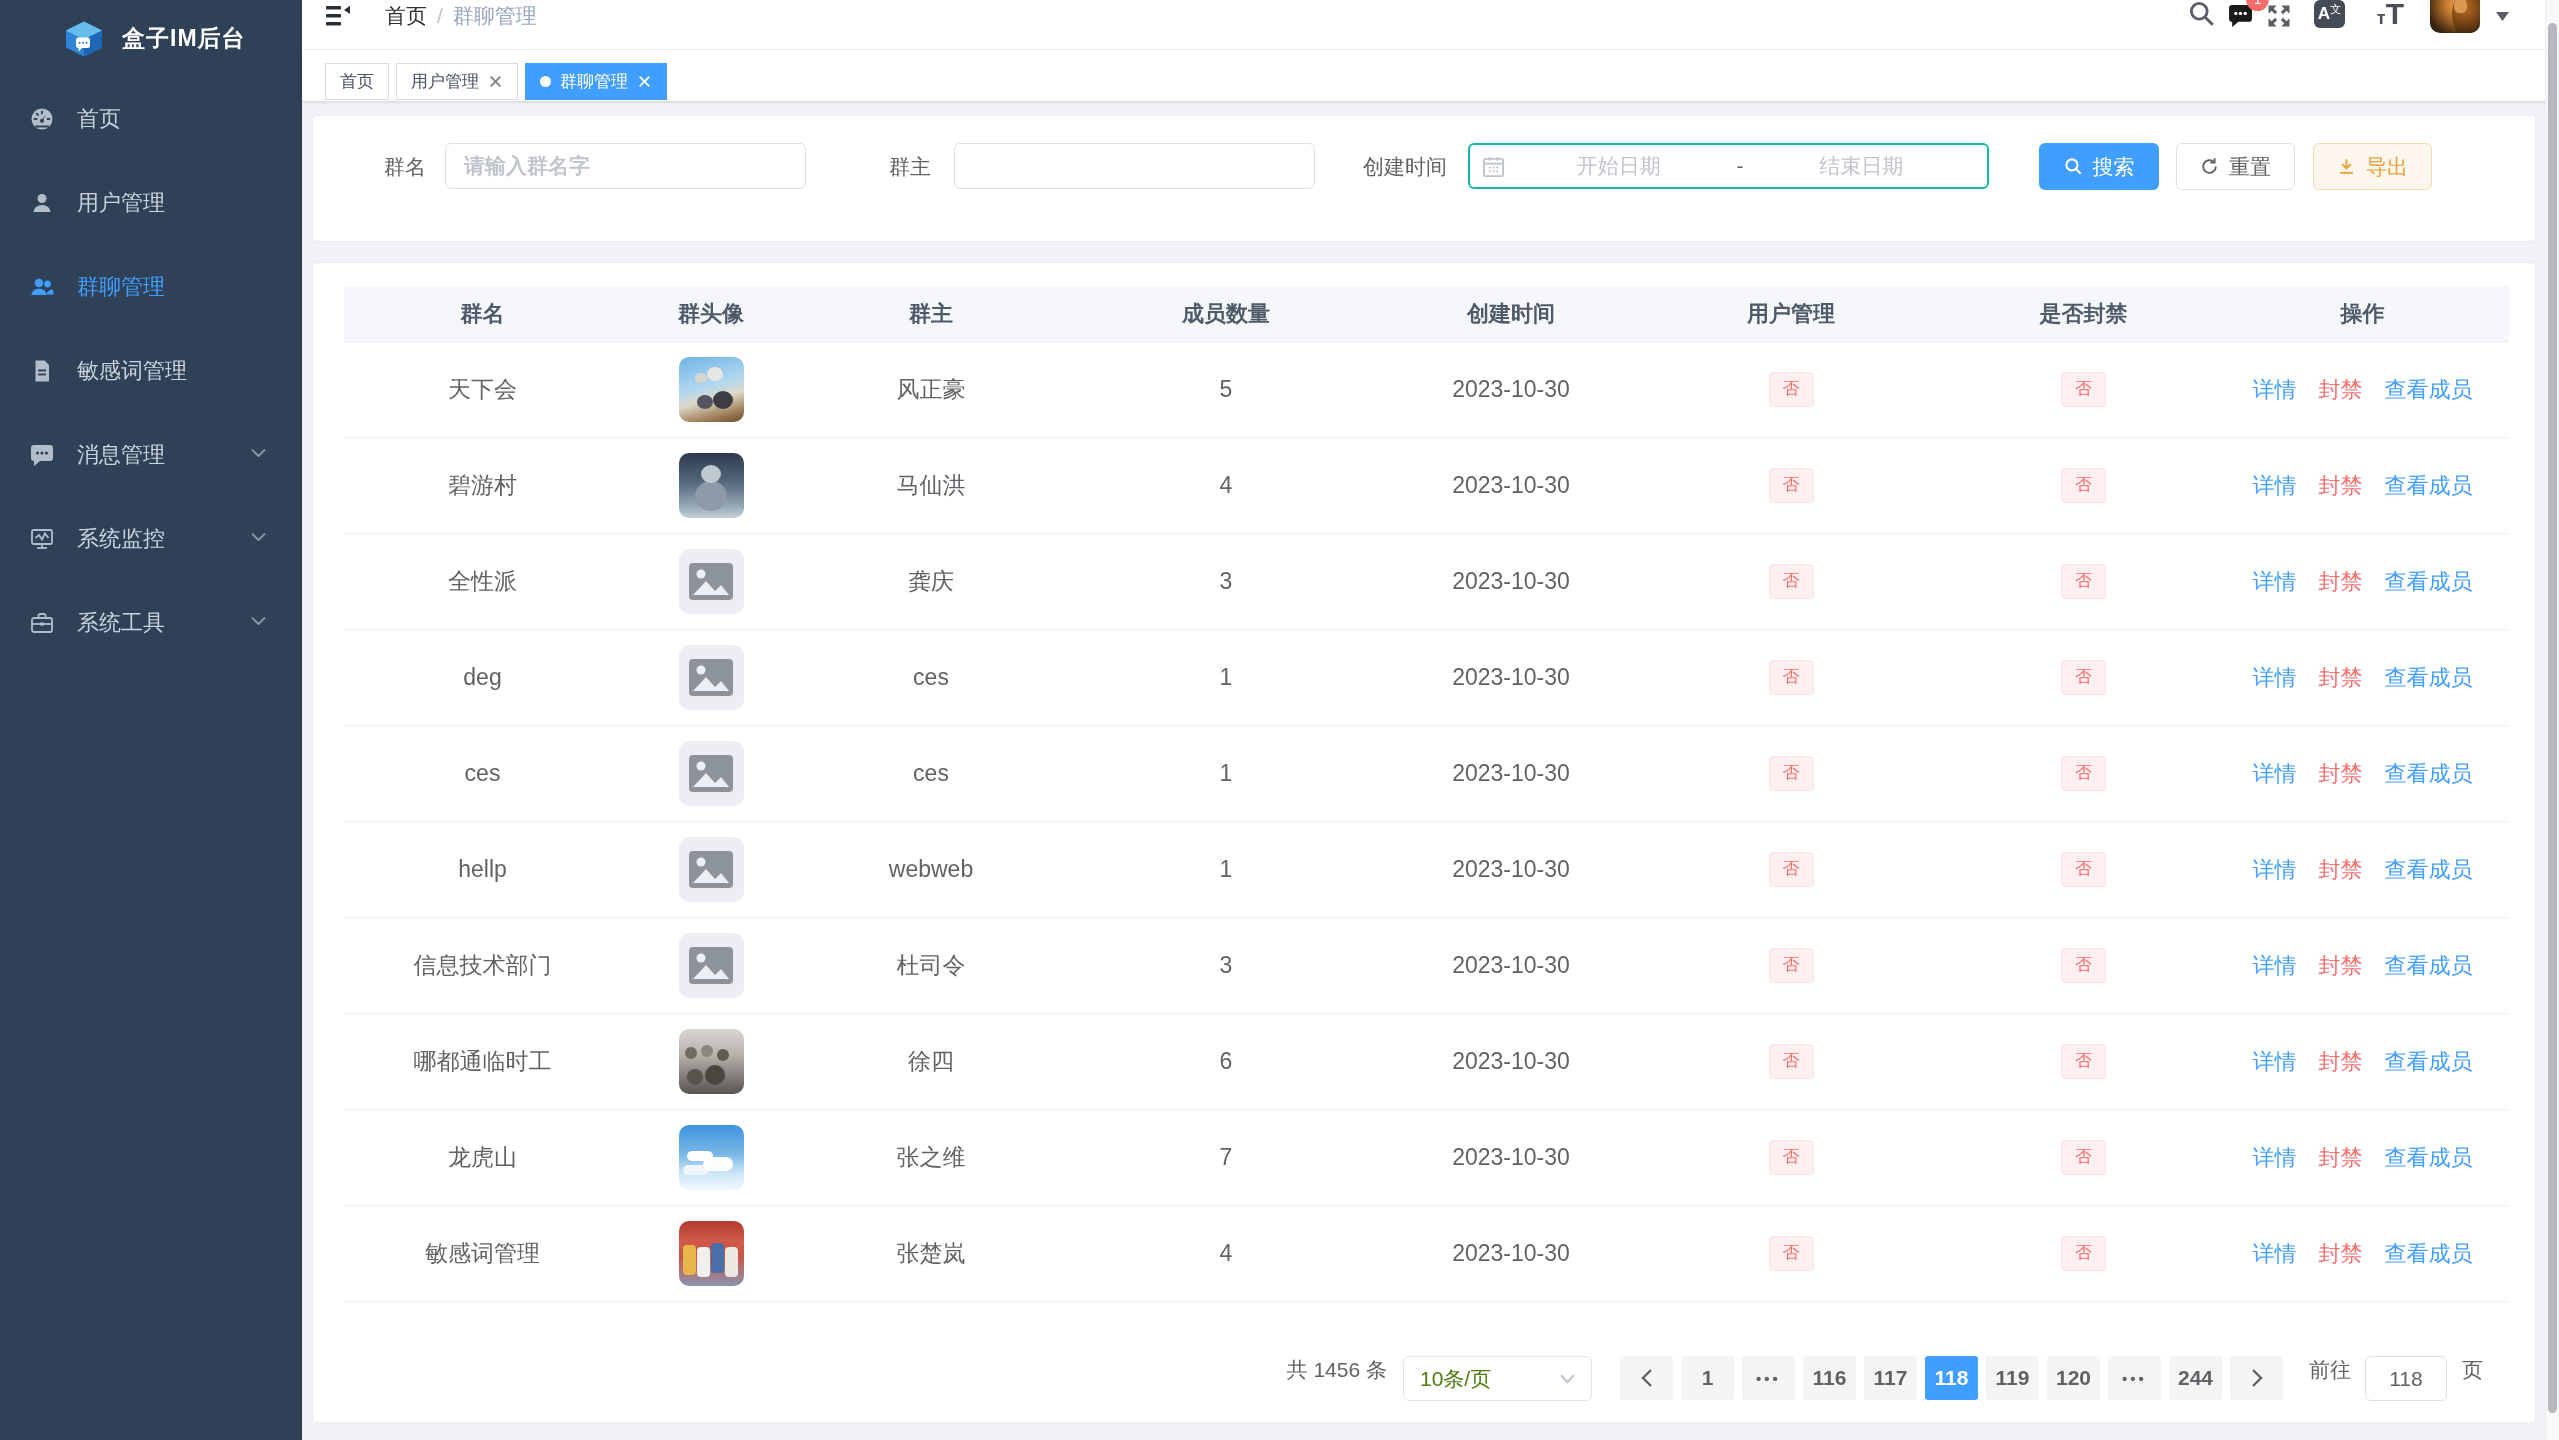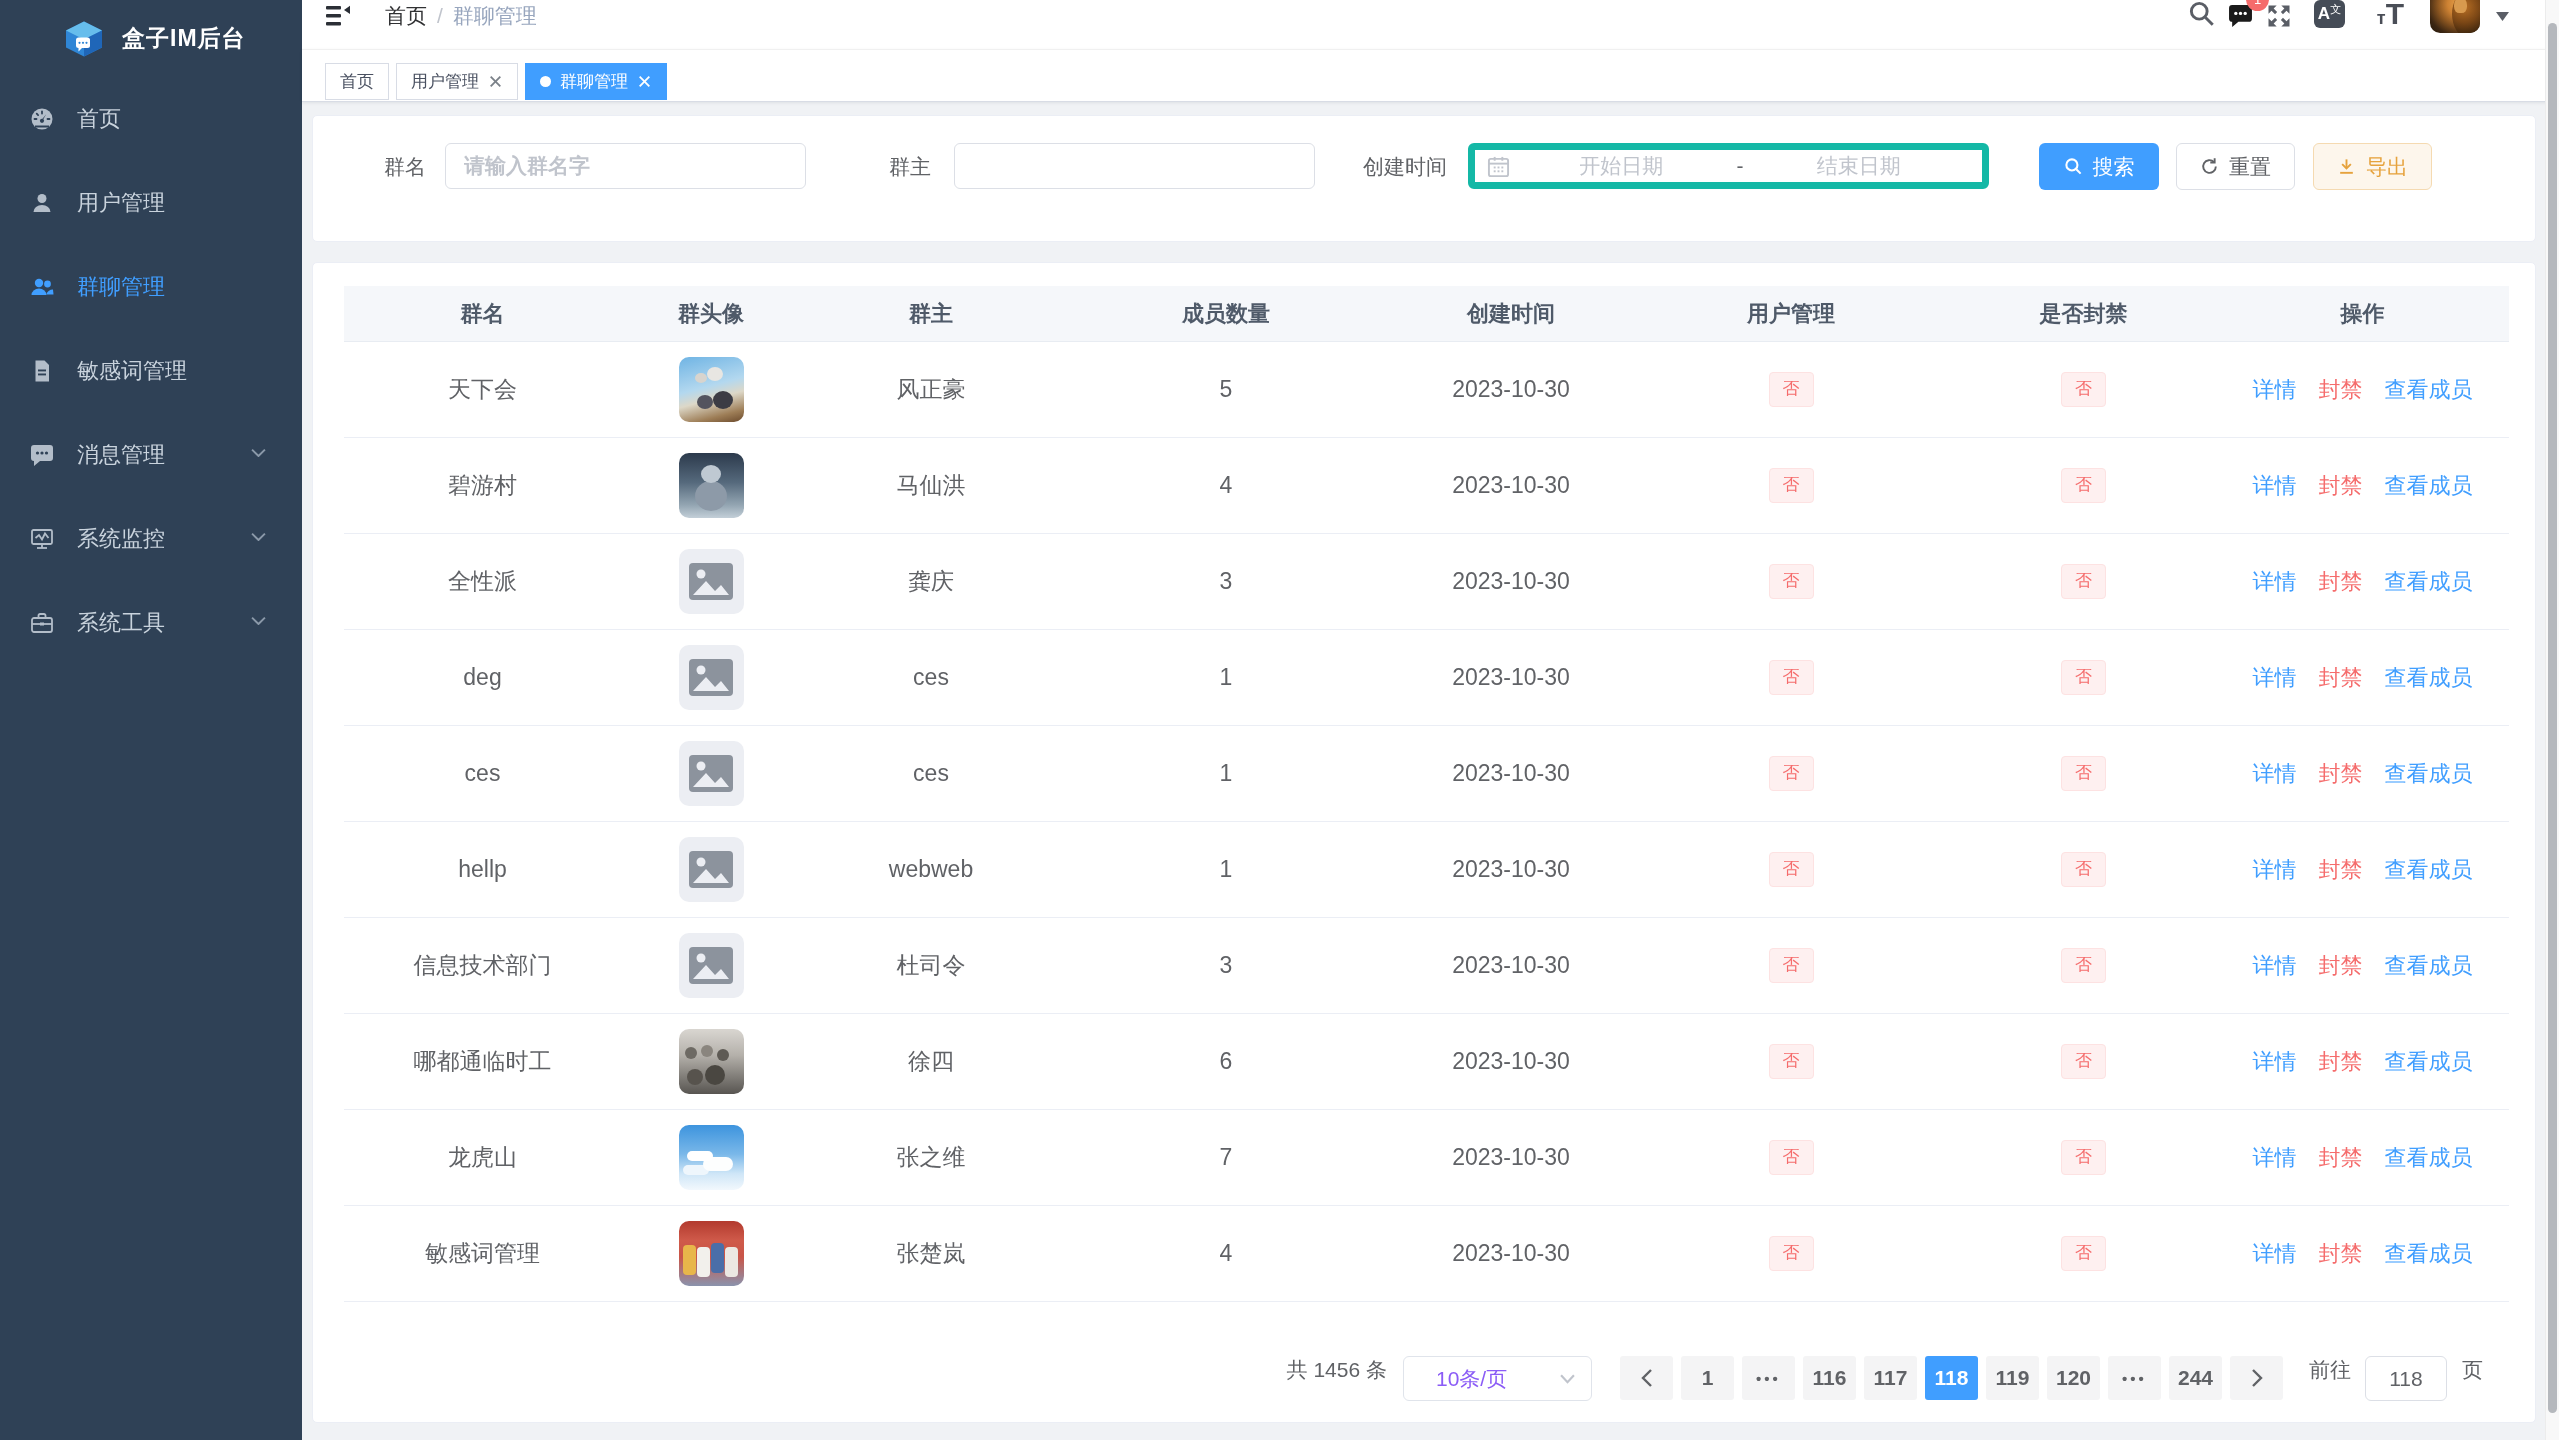--- a/index.html
+++ b/index.html
@@ -59,21 +59,21 @@
 
 .form-row { position:absolute; top:27px; left:0; width:100%; height:47px; }
 .f-label { position:absolute; font-size:21px; color:#606266; line-height:47px; font-weight:500; }
 #lb-name { left:71px; }
 #lb-owner { left:576px; }
 #lb-time { left:1050px; }
 .f-input { position:absolute; height:46px; border:1px solid #dcdfe6; border-radius:6px; background:#fff; font-size:21px; color:#606266; padding:0 18px; width:361px; }
 .f-input::placeholder { color:#c0c4cc; }
 #inp-name { left:132px;font-weight:bold; }
 #inp-owner { left:641px; }
-.dateblock { position:absolute; left:1155px; width:521px; height:46px; border:7px solid #14b8a6; border-radius:6px; background:#fff; display:flex; align-items:center; padding:0 12px; }
+.dateblock { position:absolute; left:1155px; width:521px; height:46px; border:2px solid #14b8a6; border-radius:6px; background:#fff; display:flex; align-items:center; padding:0 12px; }
 .dateblock .cal { width:23px; height:23px; color:#c0c4cc; flex:none; }
 .dateblock .dph { flex:1; text-align:center; font-size:21px; color:#c0c4cc; }
 .dateblock .dsep { color:#606266; font-size:21px; padding:0 4px; }
 .btn { position:absolute; height:47px; border-radius:6px; display:flex; align-items:center; justify-content:center; font-size:21px; cursor:pointer; border:1px solid transparent; }
 .btn .bicon { width:19px; height:19px; margin-right:10px; }
 #btn-search { left:1726px; width:120px; background:#409eff; color:#fff; }
 #btn-reset { left:1863px; width:119px; background:#fff; border-color:#dcdfe6; color:#606266; }
 #btn-export { left:2000px; width:119px; background:#fdf6ec; border-color:#f5dab1; color:#e6a23c; }
 
 
@@ -98,21 +98,21 @@
 .tag { display:inline-block; padding:4px 13px; background:#fef0f0; border:1px solid #fde2e2; border-radius:4px; color:#f56c6c; font-size:17px; line-height:1.45; }
 .link { font-size:22px; cursor:pointer; }
 .link-blue { color:#409eff; }
 .link-red { color:#f56c6c; }
 .act-gap { width:22px; flex:none;}
 
 
 #pager { position:absolute; right:52px; top:1093px; height:46px; display:flex; align-items:flex-start; }
 .pg-total { font-size:21px; color:#606266; margin-right:16px; }
 .pg-select { width:189px; height:45px; border:1px solid #e0e4eb; border-radius:6px; background:#fff; display:flex; align-items:center; padding:0 16px; margin-right:24px; }
-.pg-select .sel-txt { font-size:21px; color:#8b5cf6; flex:1;margin-left:16px; }
+.pg-select .sel-txt { font-size:21px; color:#4d7c0f; flex:1; }
 .pg-select .sel-caret { width:15px; height:10px; color:#c0c4cc; }
 .pg-btn { min-width:53px; height:44px; margin:0 4px; background:#f4f4f5; border-radius:3px; display:flex; align-items:center; justify-content:center; font-size:21px; font-weight:bold; color:#606266; cursor:pointer; }
 .pg-btn.arrow svg { width:14px; height:20px; }
 .pg-btn.active { background:#409eff; color:#fff; }
 .pg-btn.more { letter-spacing:3px; font-size:15px; }
 .pg-goto { font-size:21px; color:#606266; margin:0 14px 0 22px; }
 .pg-input { width:82px; height:45px; border:1px solid #dcdfe6; border-radius:6px; text-align:center; font-size:21px; color:#606266; margin-right:15px;}
 .pg-suffix { font-size:21px; color:#606266; }
 
 

